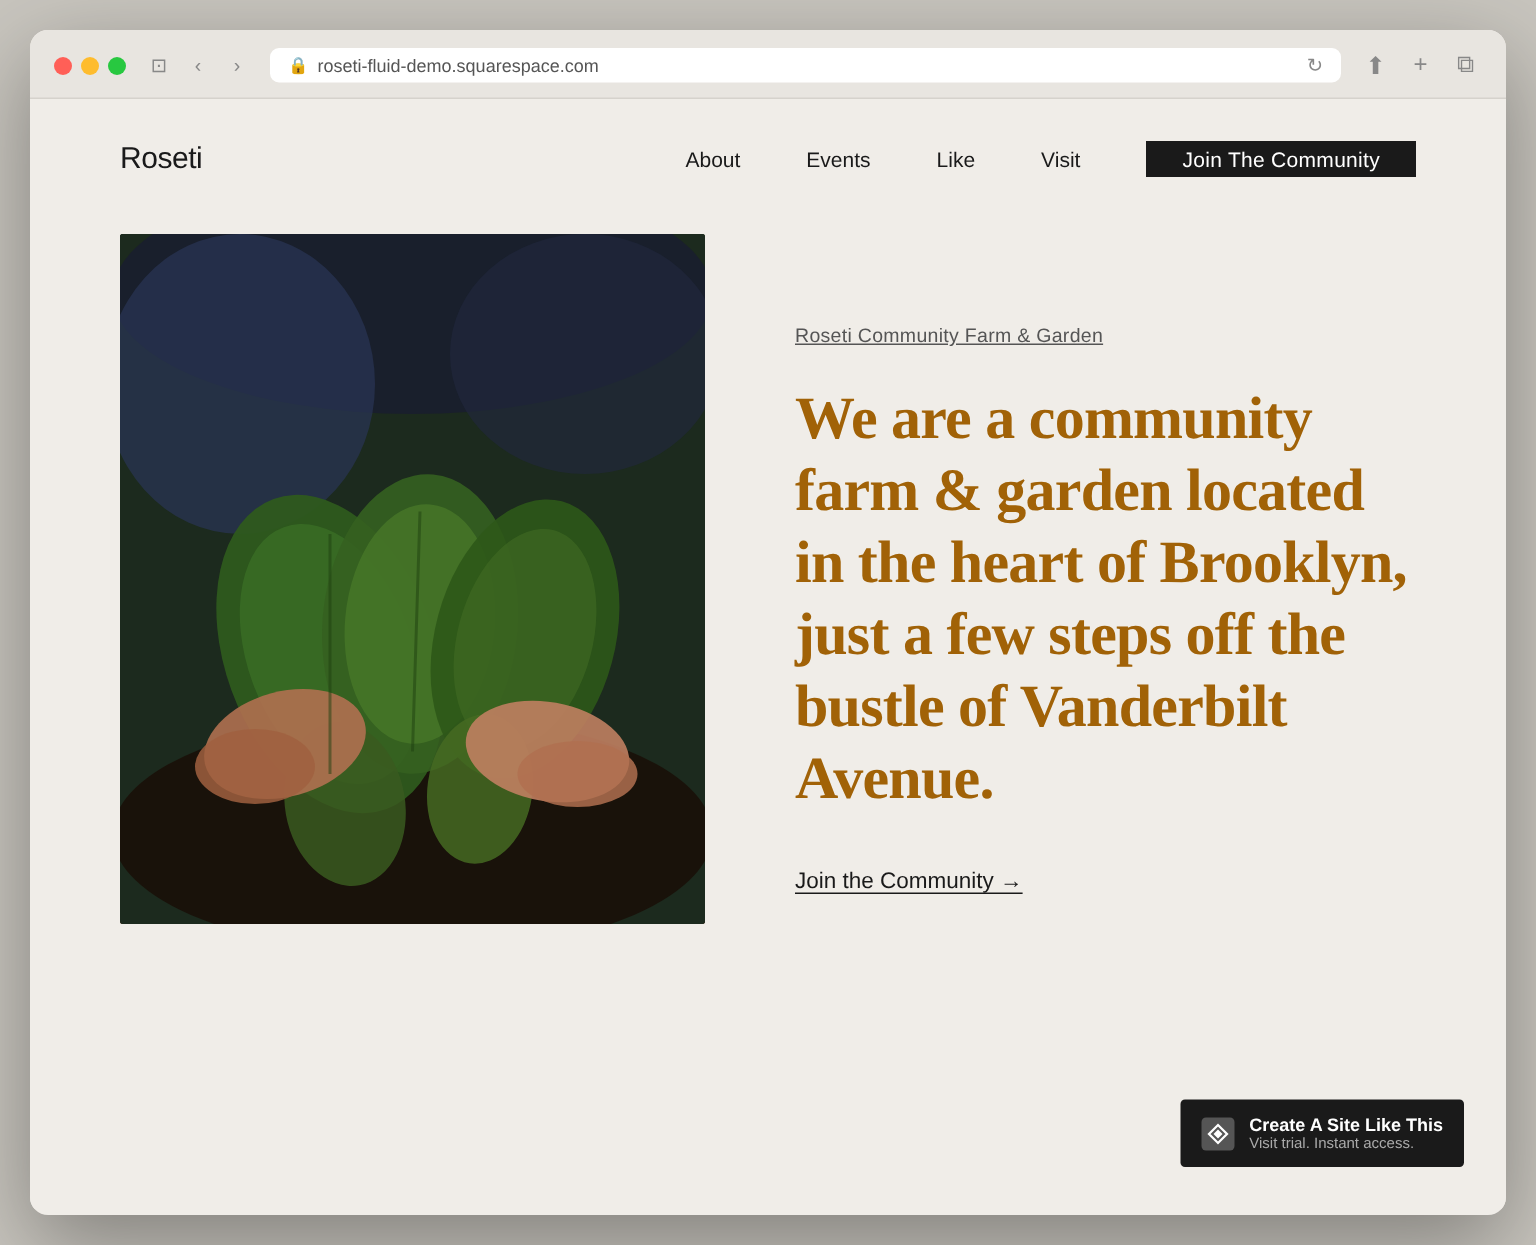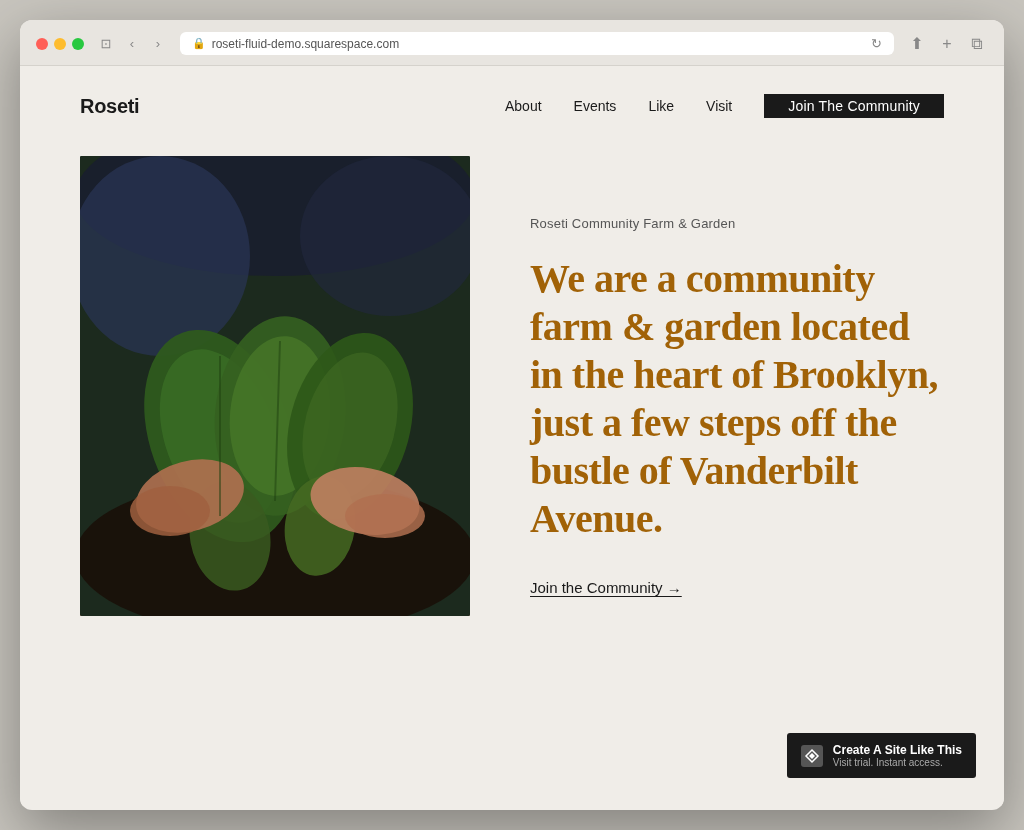--- a/index.html
+++ b/index.html
@@ -111,30 +111,30 @@
     
     .navbar {
       padding: 28px 60px;
       display: flex;
       align-items: center;
       justify-content: space-between;
     }
 
     .logo {
       font-size: 20px;
-      font-weight: 700;
+      font-weight: 400;
       color: #1a1a1a;
       letter-spacing: -0.3px;
       text-align: right;
     }
 
     .nav-links {
       display: flex;
       align-items: center;
-      gap: 32px;
+      gap: 44px;
     }
 
     .nav-link {
       font-size: 14px;
       color: #1a1a1a;
       text-decoration: none;
       cursor: pointer;
     }
 
     .nav-cta {
@@ -198,20 +198,21 @@
     .content-side {
       flex: 1;
       padding-top: 60px;
     }
 
     .subtitle-text {
       font-size: 13px;
       color: #555;
       margin-bottom: 24px;
       letter-spacing: 0.2px;
+      text-decoration: underline;
     }
 
     .hero-heading {
       font-family: Georgia, 'Times New Roman', serif;
       font-size: 40px;
       font-weight: 700;
       color: #a16207;
       line-height: 1.2;
       margin-bottom: 36px;
       letter-spacing: -0.5px;

